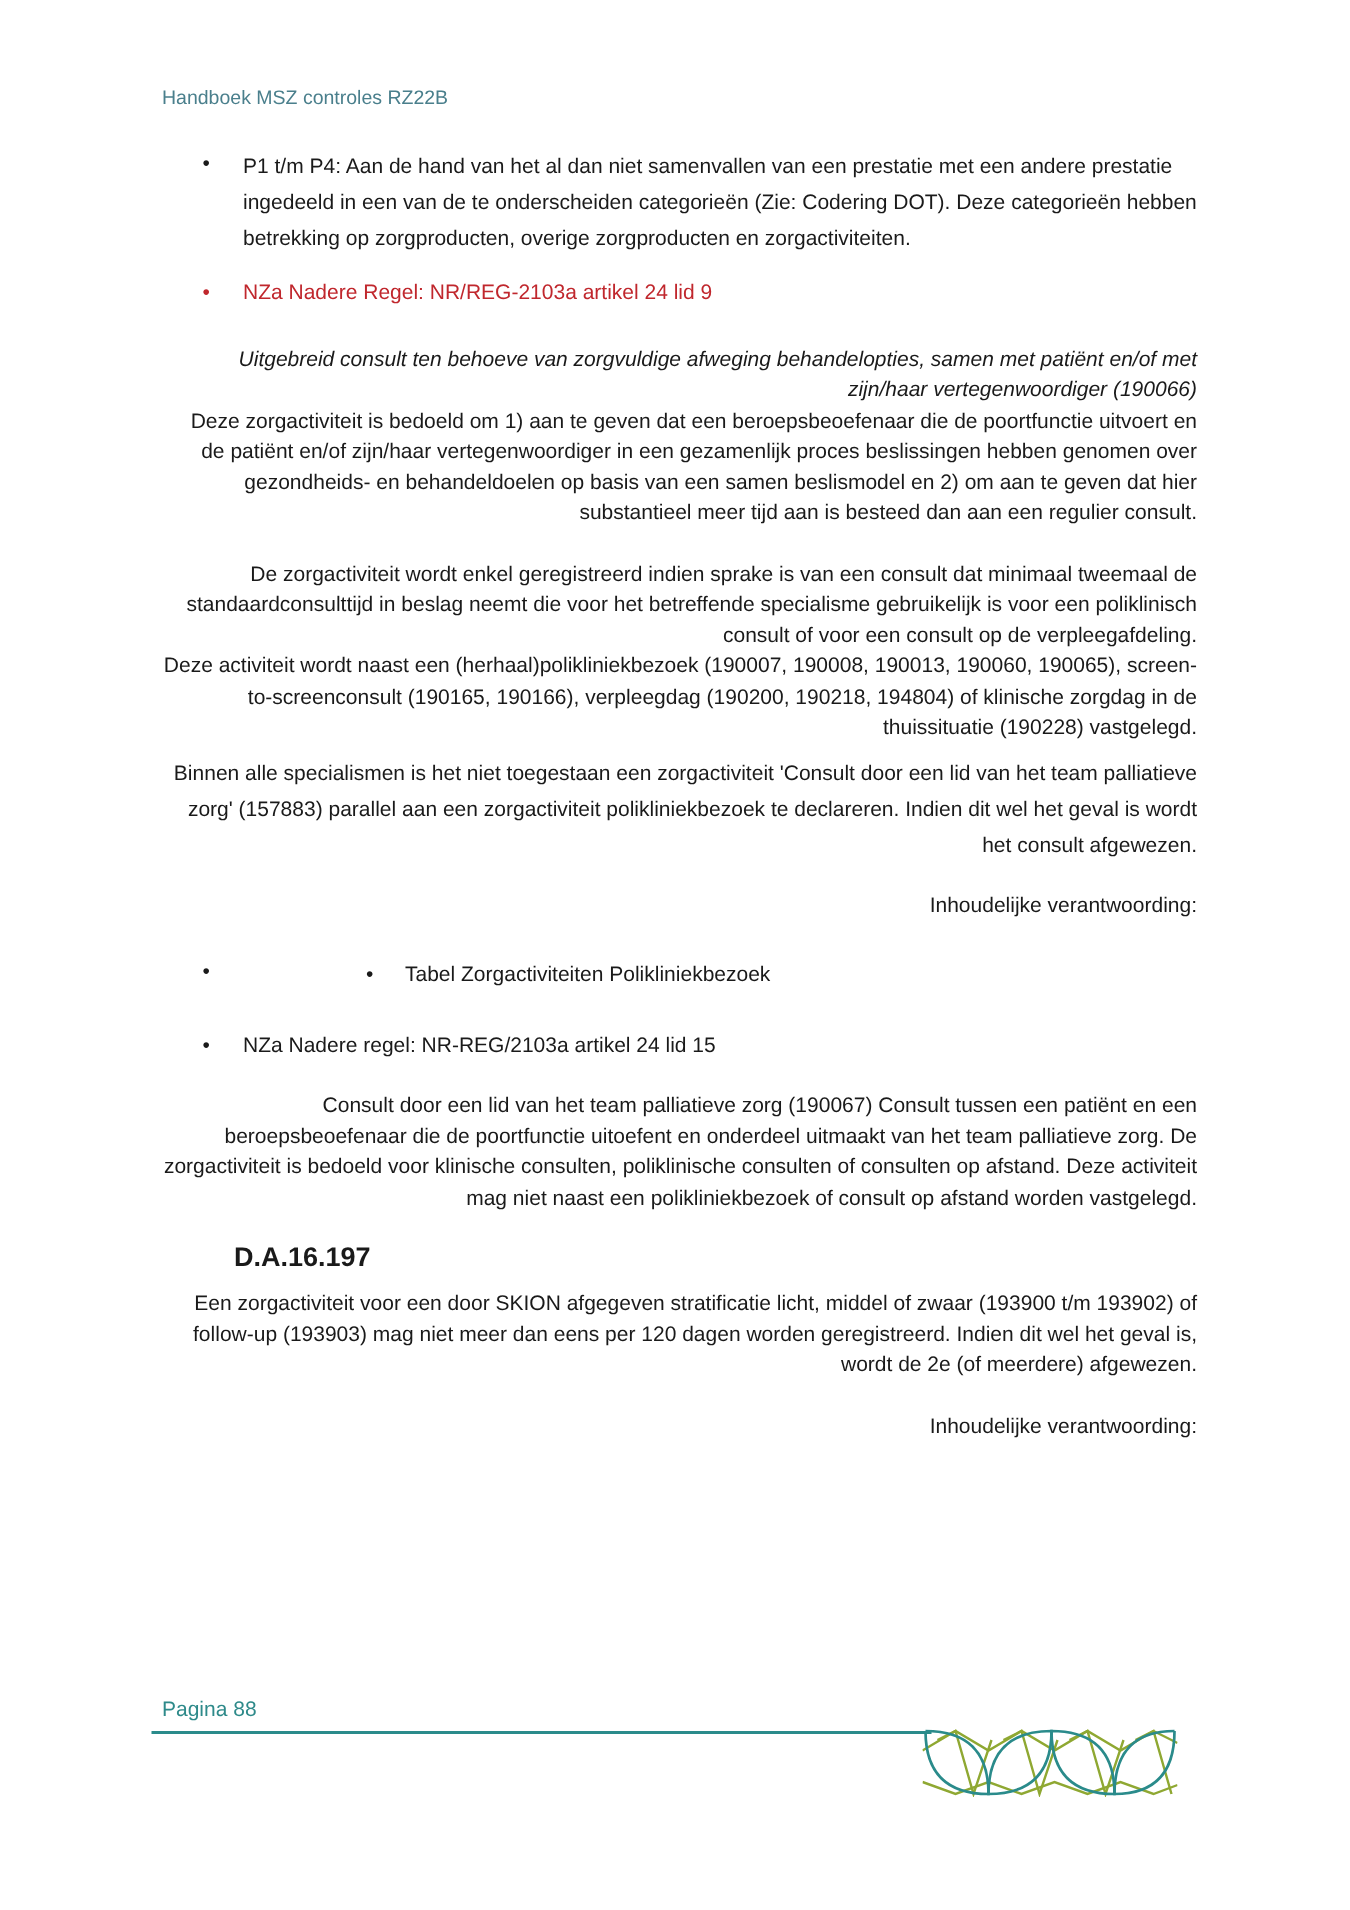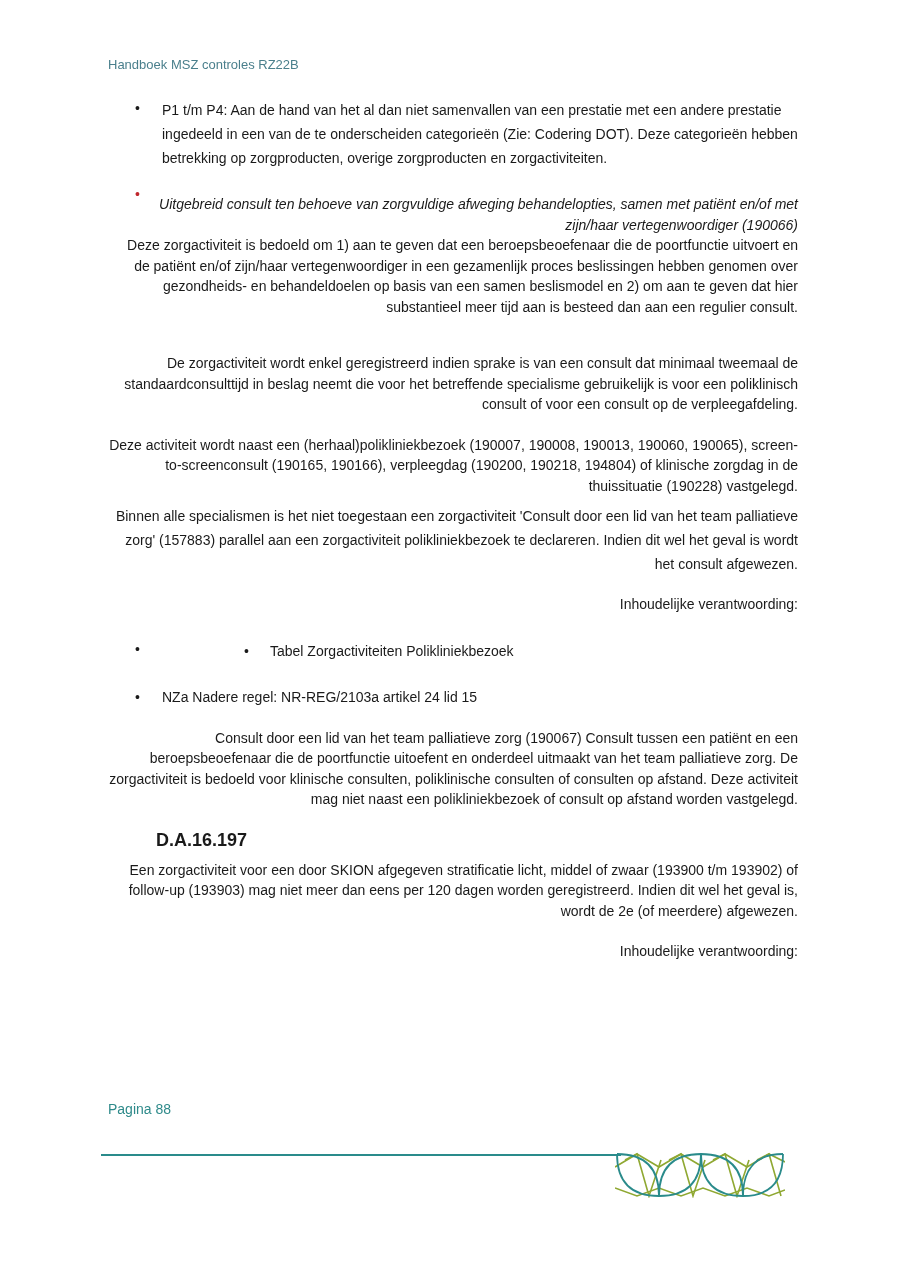--- a/index.html
+++ b/index.html
@@ -9,43 +9,44 @@
   .running-header { position: absolute; left: 108px; top: 57px; font-size: 13px; color: #4a7f8c; }
   .content { position: absolute; left: 108px; top: 96px; width: 690px; font-size: 14px; line-height: 20.5px; }
   p { margin: 0; text-align: right; }
   .bullet { position: relative; padding-left: 54px; }
   .bullet .dot { position: absolute; left: 27px; top: 0; }
   .bullet.red { color: #c0272d; }
   .sub-bullet { position: relative; padding-left: 162px; }
   .sub-bullet .dot { position: absolute; left: 136px; top: 0; }
   .italic { font-style: italic; }
   h2 { margin: 0; font-size: 18px; font-weight: bold; line-height: 24px; }
-  .footer-label { position: absolute; left: 108px; top: 1101px; font-size: 14px; color: #2e8a8a; }
+  .footer-label { position: absolute; left: 108px; top: 1131px; font-size: 14px; color: #2e8a8a; }
   .footer-rule { position: absolute; left: 101px; top: 1154px; width: 520px; height: 2px; background: #2a8b8b; }
   .footer-logo { position: absolute; left: 615px; top: 1152px; width: 170px; height: 46px; }
 </style>
 </head>
 <body>
 
 <div class="page">
   <div class="running-header">Handboek MSZ controles RZ22B</div>
 
   <div class="content">
     <div class="bullet" style="margin-top:2px;">
       <span class="dot">•</span>
       <span style="line-height:24px;display:block;">P1 t/m P4: Aan de hand van het al dan niet samenvallen van een prestatie met een andere prestatie ingedeeld in een van de te onderscheiden categorieën (Zie: Codering DOT). Deze categorieën hebben betrekking op zorgproducten, overige zorgproducten en zorgactiviteiten.</span>
     </div>
     <div class="bullet red" style="margin-top:14px;">
       <span class="dot">•</span>
+      <span>NZa Nadere Regel: NR/REG-2103a artikel 24 lid 9</span>
     </div>
 
     <p class="italic" style="margin-top:24px;">Uitgebreid consult ten behoeve van zorgvuldige afweging behandelopties, samen met patiënt en/of met zijn/haar vertegenwoordiger (190066)</p>
     <p>Deze zorgactiviteit is bedoeld om 1) aan te geven dat een beroepsbeoefenaar die de poortfunctie uitvoert en de patiënt en/of zijn/haar vertegenwoordiger in een gezamenlijk proces beslissingen hebben genomen over gezondheids- en behandeldoelen op basis van een samen beslismodel en 2) om aan te geven dat hier substantieel meer tijd aan is besteed dan aan een regulier consult.</p>
-    <p style="margin-top:36px;">De zorgactiviteit wordt enkel geregistreerd indien sprake is van een consult dat minimaal tweemaal de standaardconsulttijd in beslag neemt die voor het betreffende specialisme gebruikelijk is voor een poliklinisch consult of voor een consult op de verpleegafdeling.</p>
-    <p style="margin-top:20px;">Deze activiteit wordt naast een (herhaal)polikliniekbezoek (190007, 190008, 190013, 190060, 190065), screen-to-screenconsult (190165, 190166), verpleegdag (190200, 190218, 194804) of klinische zorgdag in de thuissituatie (190228) vastgelegd.</p>
+    <p style="margin-top:20px;">De zorgactiviteit wordt enkel geregistreerd indien sprake is van een consult dat minimaal tweemaal de standaardconsulttijd in beslag neemt die voor het betreffende specialisme gebruikelijk is voor een poliklinisch consult of voor een consult op de verpleegafdeling.</p>
+    <p style="">Deze activiteit wordt naast een (herhaal)polikliniekbezoek (190007, 190008, 190013, 190060, 190065), screen-to-screenconsult (190165, 190166), verpleegdag (190200, 190218, 194804) of klinische zorgdag in de thuissituatie (190228) vastgelegd.</p>
 
     <p style="margin-top:8px;line-height:24px;">Binnen alle specialismen is het niet toegestaan een zorgactiviteit 'Consult door een lid van het team palliatieve zorg' (157883) parallel aan een zorgactiviteit polikliniekbezoek te declareren. Indien dit wel het geval is wordt het consult afgewezen.</p>
     <p style="margin-top:18px;padding-left:4px;">Inhoudelijke verantwoording:</p>
 
     <div class="bullet" style="margin-top:24px;">
       <span class="dot">•</span>
     </div>
     <div class="sub-bullet" style="margin-top:26px;">
       <span class="dot">•</span>
       <span>Tabel Zorgactiviteiten Polikliniekbezoek</span>

